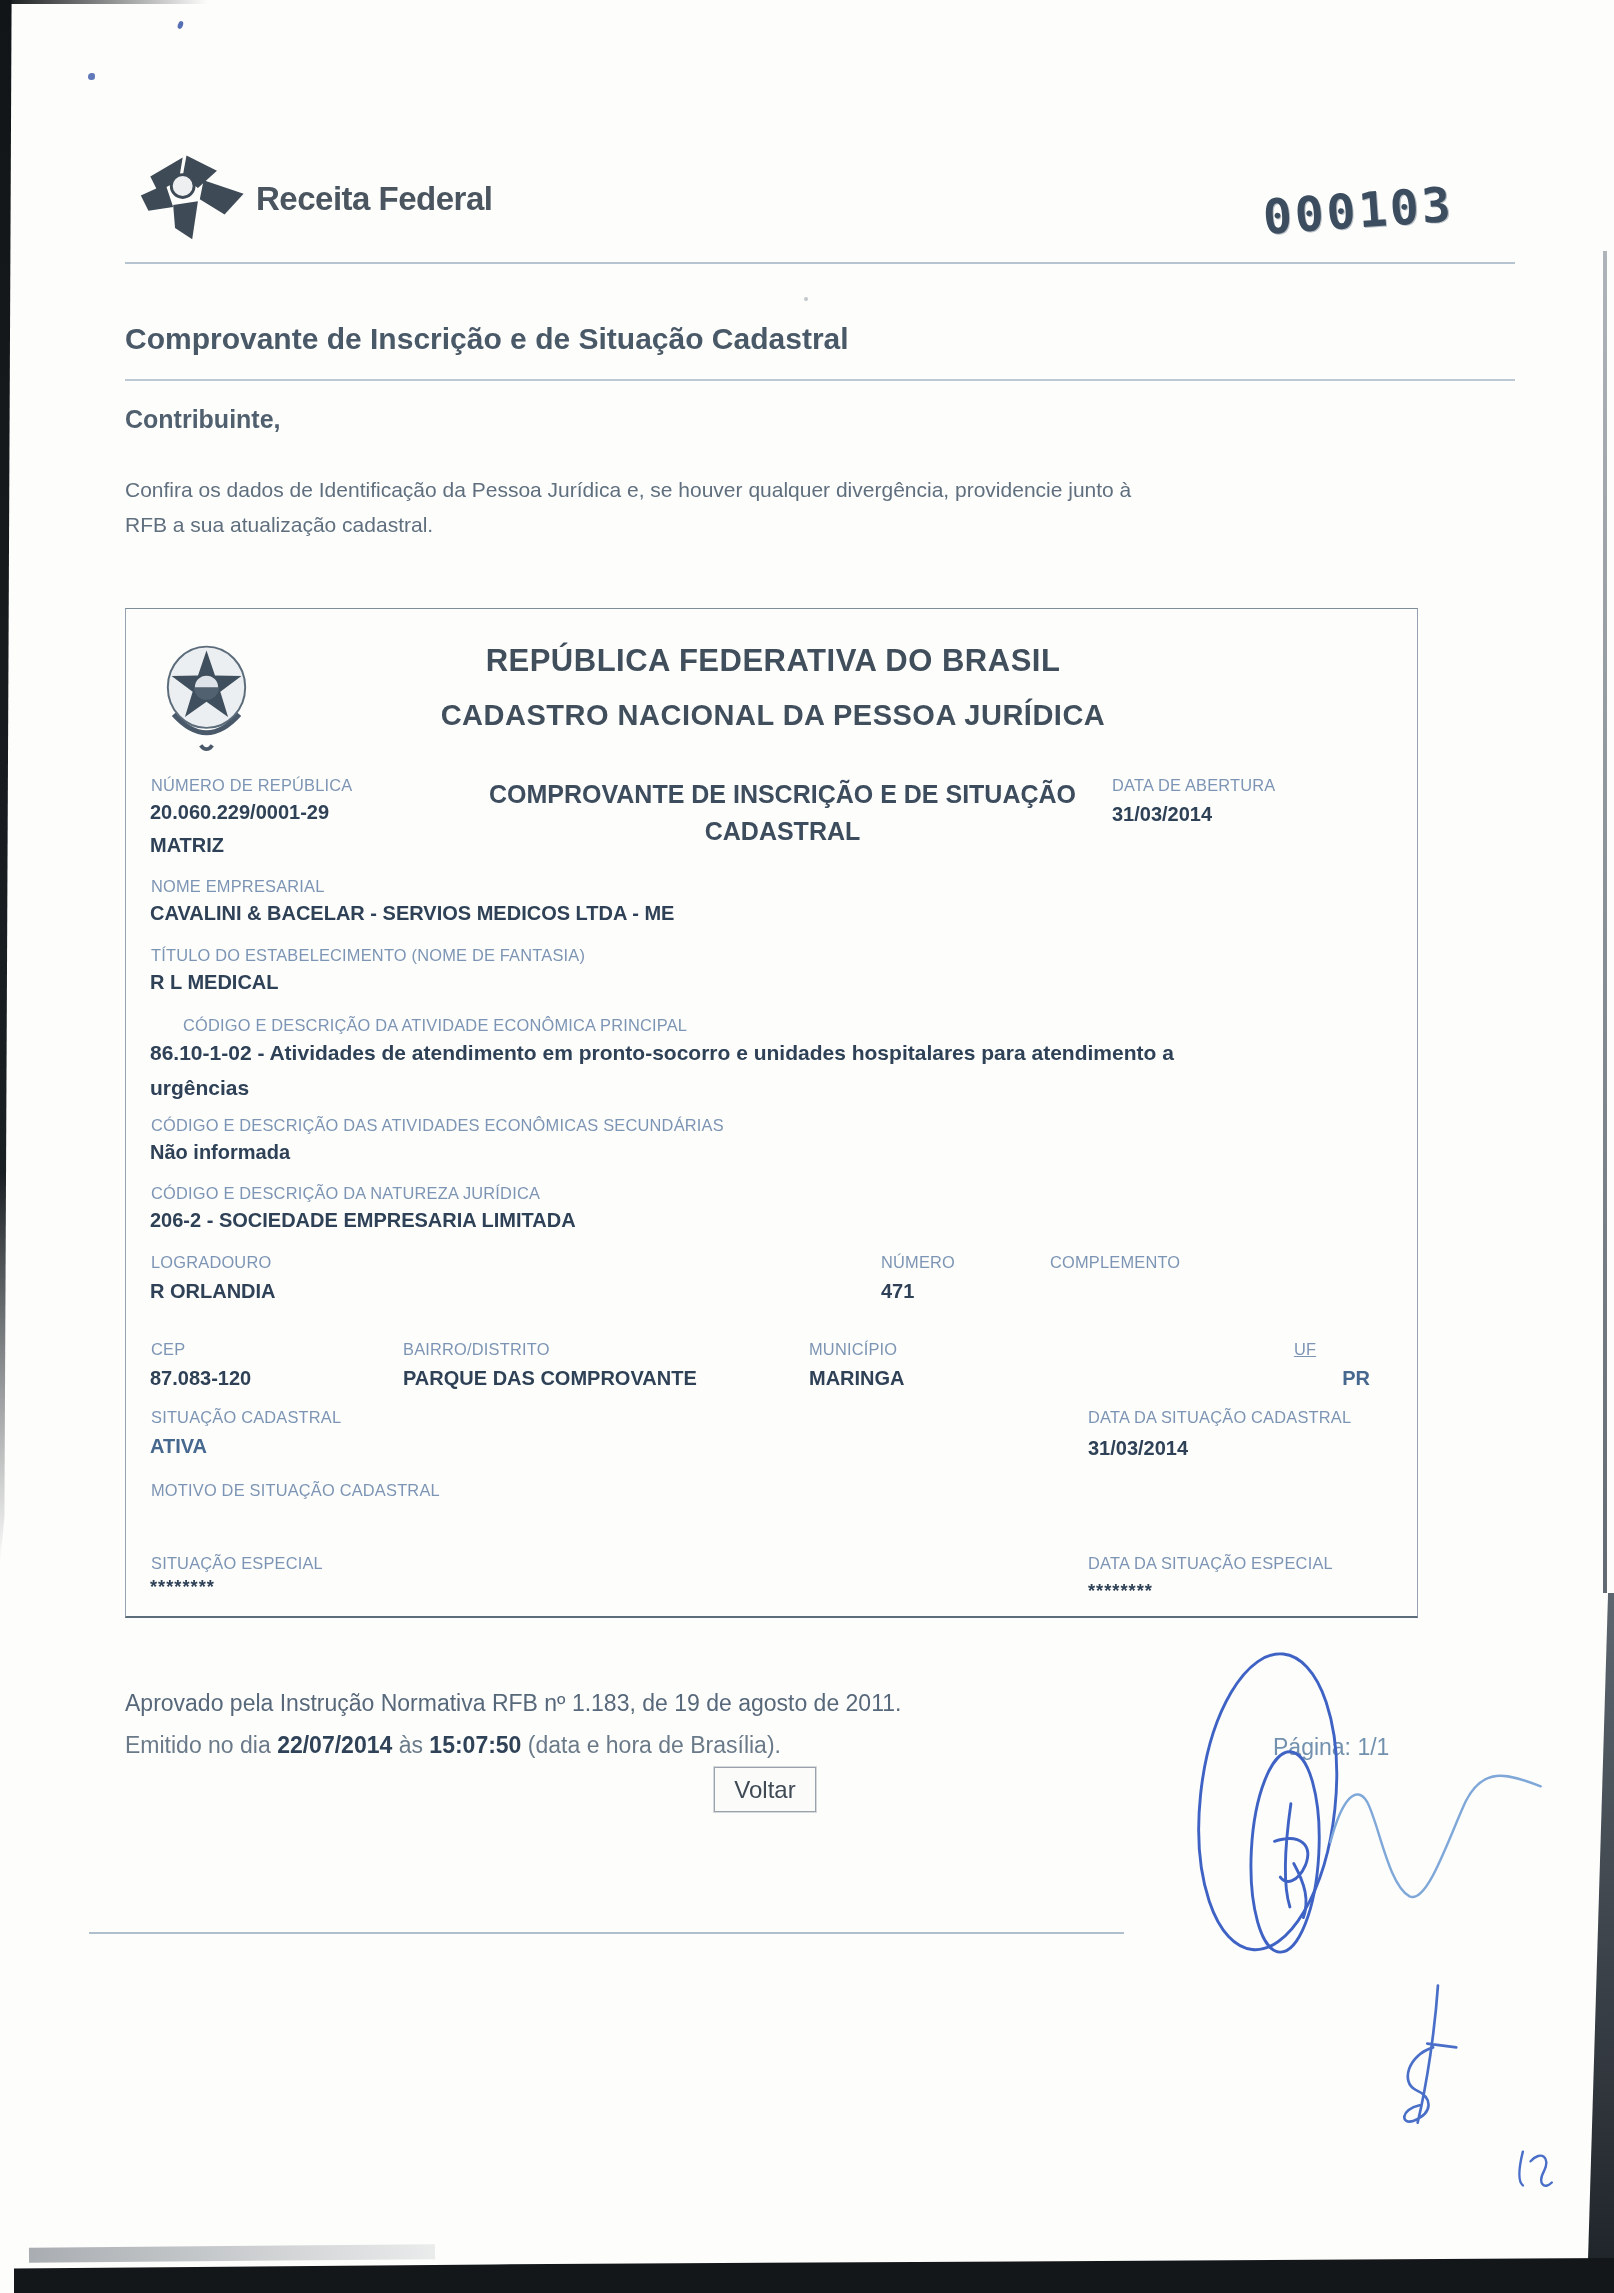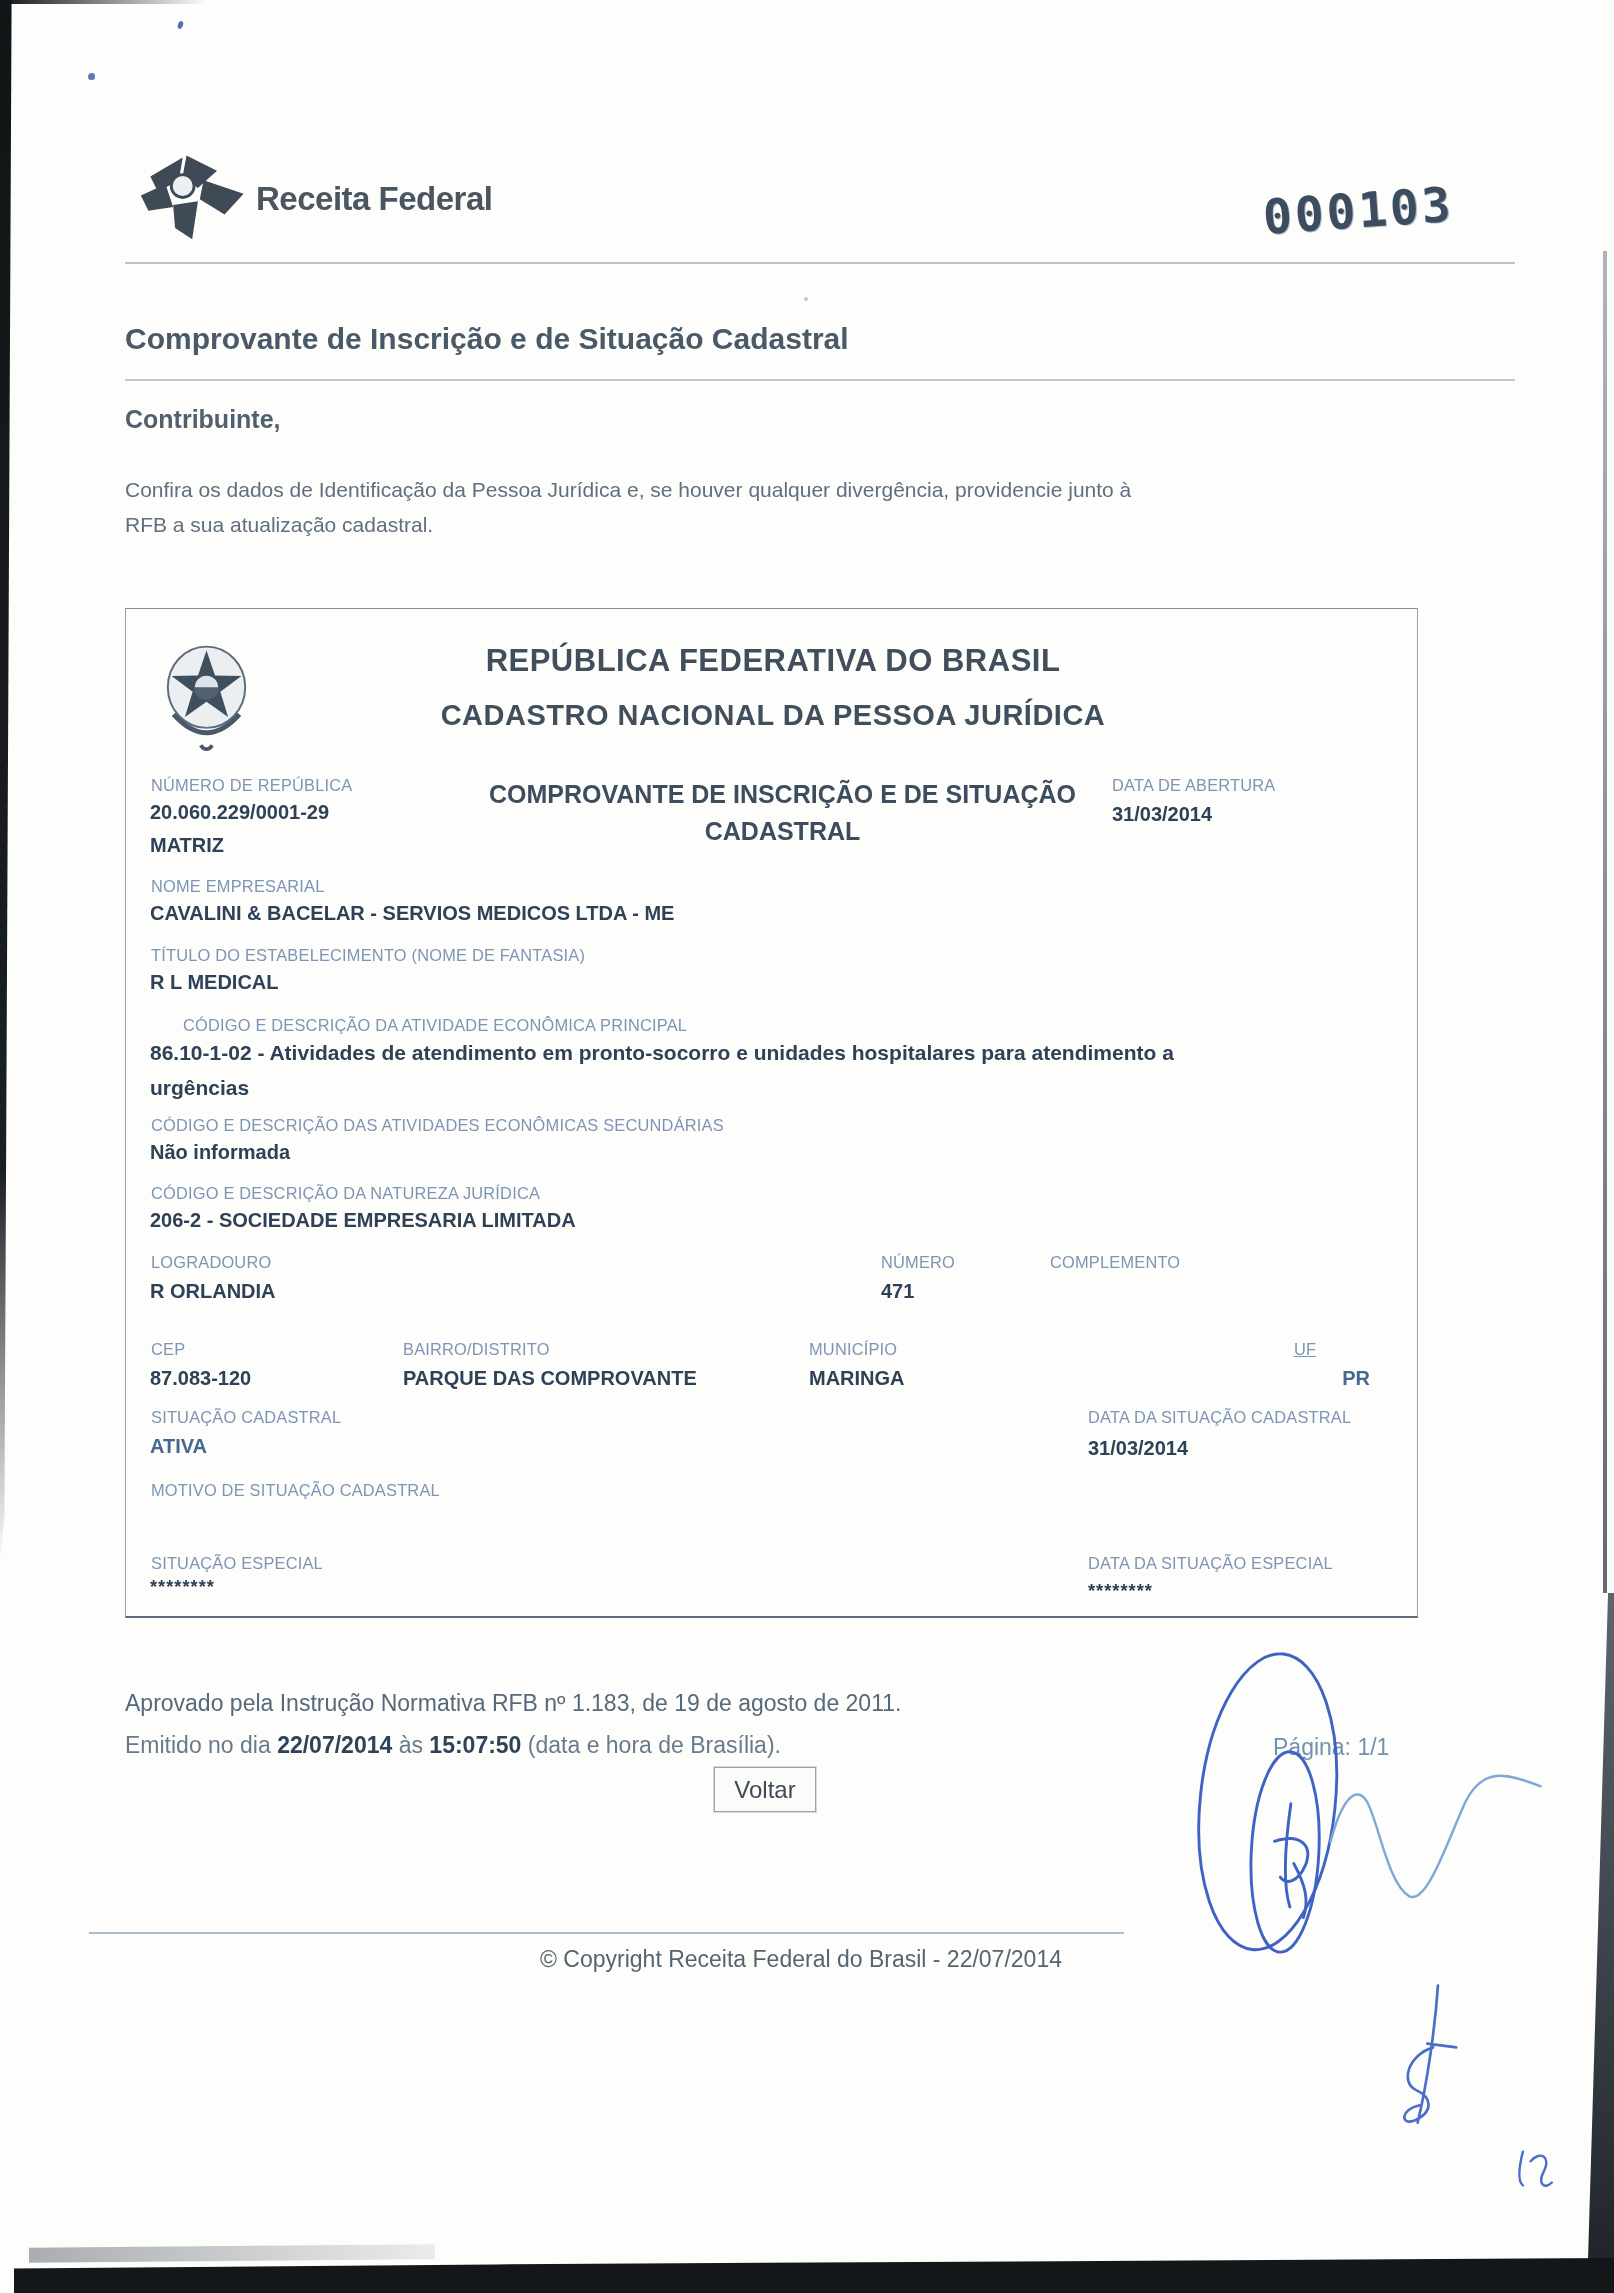--- a/index.html
+++ b/index.html
@@ -165,21 +165,20 @@
   <span class="abs edge" style="left:1139px;top:1632px;width:406px;height:328px;">
     <svg width="406" height="328" viewBox="1180 1690 420 340" xmlns="http://www.w3.org/2000/svg" fill="none">
       <ellipse cx="1313" cy="1866" rx="70" ry="154" stroke="#3f63c4" stroke-width="3" transform="rotate(6 1313 1866)"></ellipse>
       <ellipse cx="1331" cy="1918" rx="35" ry="104" stroke="#3f63c4" stroke-width="3" transform="rotate(3 1331 1918)"></ellipse>
       <path d="M1337,1868 C1331,1910 1328,1950 1336,1975 M1320,1907 C1348,1898 1360,1912 1352,1932 C1344,1950 1332,1952 1326,1944 M1340,1930 C1352,1952 1356,1968 1350,1986" stroke="#3f63c4" stroke-width="3" stroke-linecap="round"></path>
       <path d="M1378,1908 C1390,1862 1405,1848 1416,1866 C1428,1888 1438,1952 1460,1964 C1478,1972 1498,1910 1518,1866 C1536,1830 1560,1836 1596,1850" stroke="#7fa8d9" stroke-width="2.5" stroke-linecap="round"></path>
     </svg>
   </span>
 
   <div class="abs rule" style="left:89px;top:1932px;width:1035px;background:#b0bfcc;"></div>
-  <div class="abs copyright" style="left:386px;top:1946px;width:830px;">© Copyright Receita Federal do Brasil - 22/07/2014</div>
 
   <span class="abs edge" style="left:1381px;top:1970px;width:193px;height:232px;">
     <svg width="193" height="232" viewBox="1430 2040 200 240" xmlns="http://www.w3.org/2000/svg" fill="none">
       <path d="M1489,2056 C1486,2100 1478,2156 1468,2198 M1484,2120 C1458,2128 1450,2156 1466,2164 C1484,2172 1484,2188 1464,2196 C1450,2201 1450,2184 1470,2180 M1478,2116 L1508,2120" stroke="#4a6fc9" stroke-width="2.8" stroke-linecap="round"></path>
       <path d="M1577,2228 C1573,2244 1571,2258 1577,2263 M1585,2238 C1596,2226 1606,2234 1599,2248 C1592,2261 1599,2268 1607,2260" stroke="#4a6fc9" stroke-width="2.5" stroke-linecap="round"></path>
     </svg>
   </span>
 
   <div class="abs speck" style="left:178px;top:21px;width:4.8px;height:7.7px;background:#3a57a8;opacity:.85;transform:rotate(20deg);"></div>
   <div class="abs speck" style="left:88px;top:73px;width:6.8px;height:6.8px;background:#3a57a8;opacity:.8;border-radius:60% 40% 50% 50%;"></div>

